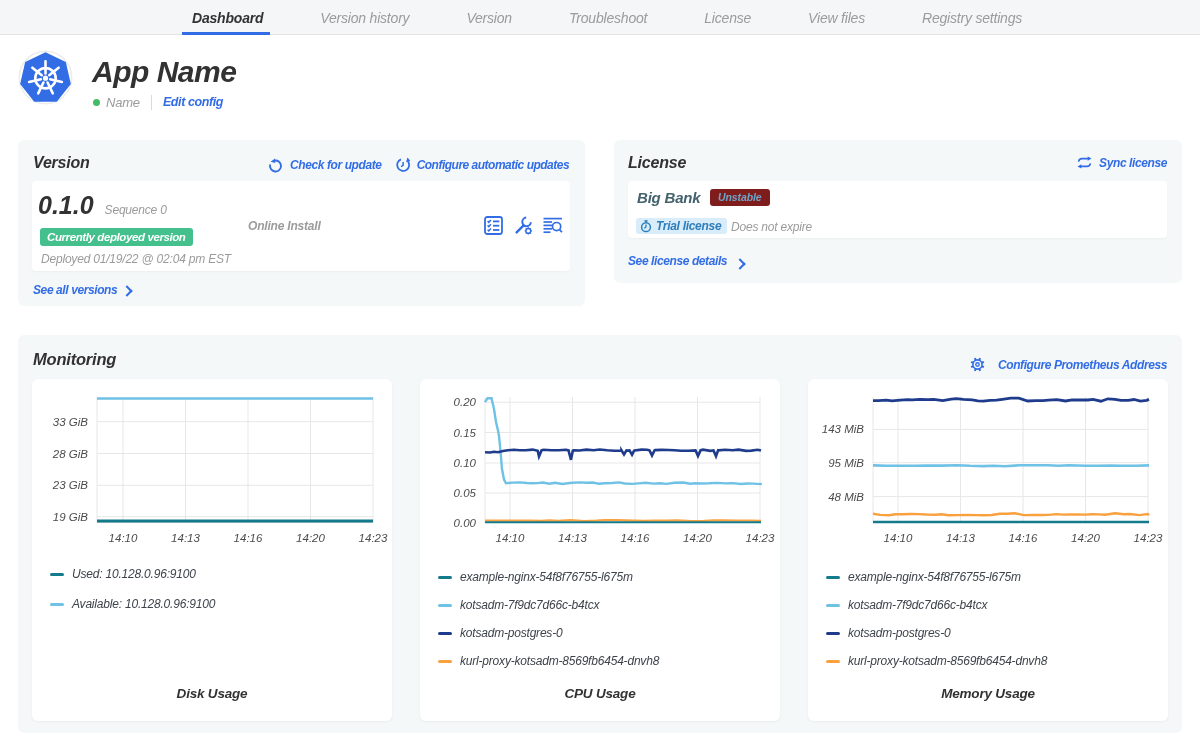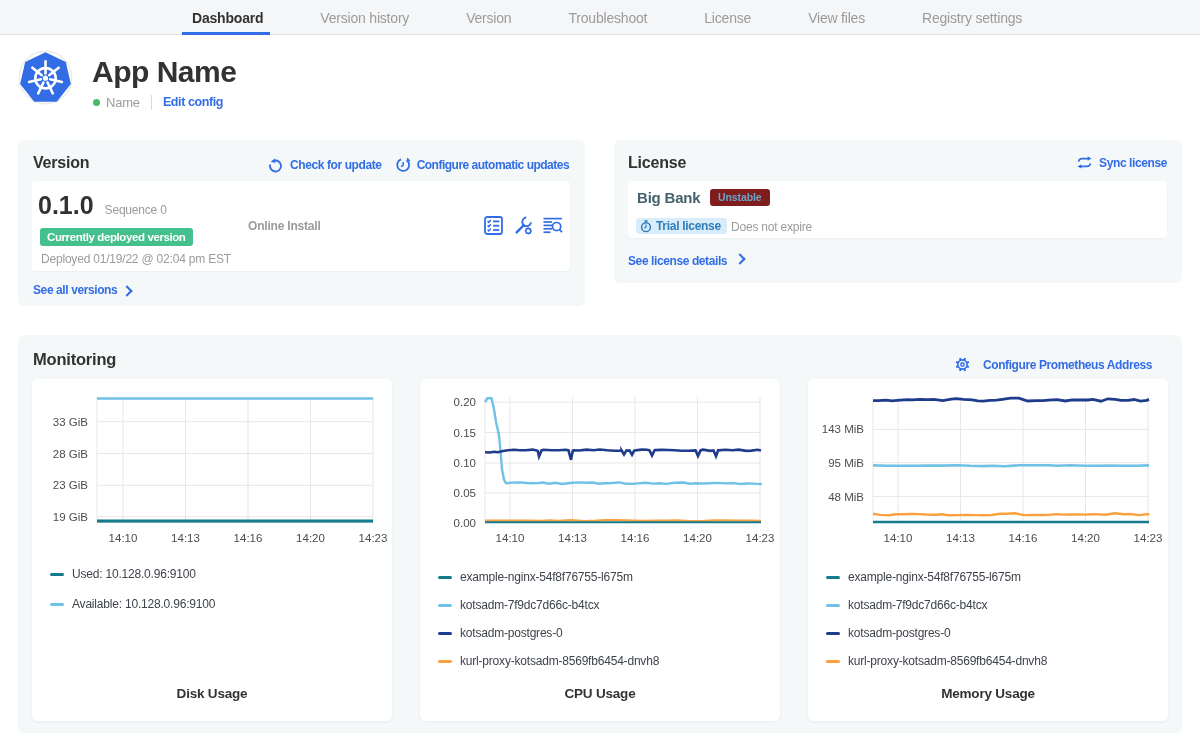--- a/index.html
+++ b/index.html
@@ -1,17 +1,17 @@
 <!DOCTYPE html>
 <html><head>
 <meta charset="utf-8">
 <style>
 * { margin:0; padding:0; box-sizing:border-box; }
 body { font-family:"Liberation Sans",sans-serif; background:#fff; }
-#page { position:relative; width:1200px; height:746px; background:#fff; overflow:hidden; }
+#page { position:relative; width:1200px; height:746px; background:#fff; overflow:hidden;font-style:italic; }
 .abs { position:absolute; }
 .link { color:#326de6; font-weight:bold; font-size:12px; letter-spacing:-0.4px; }
 .gray { color:#9b9b9b; }
 
 
 #nav { position:absolute; top:0; left:0; width:1200px; height:35px; background:#f5f6f8; border-bottom:1px solid #e2e2e2; }
 #nav .tabs { position:absolute; left:182px; top:0; height:35px; display:flex; }
 #nav .tab { font-size:14px; color:#9b9b9b; padding:0 10px; margin-right:37px; line-height:36px; letter-spacing:-0.2px; }
 #nav .tab:last-child { margin-right:0; }
 #nav .tab.active { color:#323232; font-weight:bold; }
@@ -167,29 +167,29 @@
               <circle cx="6" cy="7.2" r="4.4" stroke-width="1.5"></circle>
               <line x1="6" y1="0.9" x2="6" y2="2.6" stroke-width="1.6"></line>
               <line x1="4.4" y1="0.9" x2="7.6" y2="0.9" stroke-width="1.4"></line>
               <path d="M6,7.2 L6,4.6 M6,7.2 L4.2,8.2" stroke-width="1.3"></path>
             </g>
           </svg>
         <span style="font-size:12px; font-weight:bold; color:#2e7eba; margin-left:4px; letter-spacing:-0.3px;">Trial license</span>
       </div>
       <div class="abs small gray" style="left:103px; top:39px;">Does not expire</div>
     </div>
-    <div class="abs" style="left:14px; top:114px; display:flex; align-items:flex-start;">
+    <div class="abs" style="left:14px; top:114px; display:flex; align-items:flex-end;">
       <span class="link">See license details</span>
       <span class="chev" style="margin-left:9px; margin-top:1px;"></span>
     </div>
   </div>
 
   <div class="card" style="left:18px; top:335px; width:1164px; height:398px;">
     <div class="abs h2" style="left:15px; top:15px; font-size:16.5px;">Monitoring</div>
-    <div class="abs" style="right:30px; top:22px; display:flex; align-items:flex-end;gap:6px;">
+    <div class="abs" style="right:15px; top:22px; display:flex; align-items:flex-end;gap:6px;">
       <svg width="15" height="15" viewBox="0 0 15 15">
           <g fill="none" stroke="#326de6">
             <circle cx="7.5" cy="7.5" r="4.6" stroke-width="1.6"></circle>
             <circle cx="7.5" cy="7.5" r="1.7" stroke-width="1.4"></circle>
             <g stroke-width="2.1">
               <line x1="11.84" y1="9.30" x2="13.87" y2="10.14"></line>
               <line x1="9.30" y1="11.84" x2="10.14" y2="13.87"></line>
               <line x1="5.70" y1="11.84" x2="4.86" y2="13.87"></line>
               <line x1="3.16" y1="9.30" x2="1.13" y2="10.14"></line>
               <line x1="3.16" y1="5.70" x2="1.13" y2="4.86"></line>

